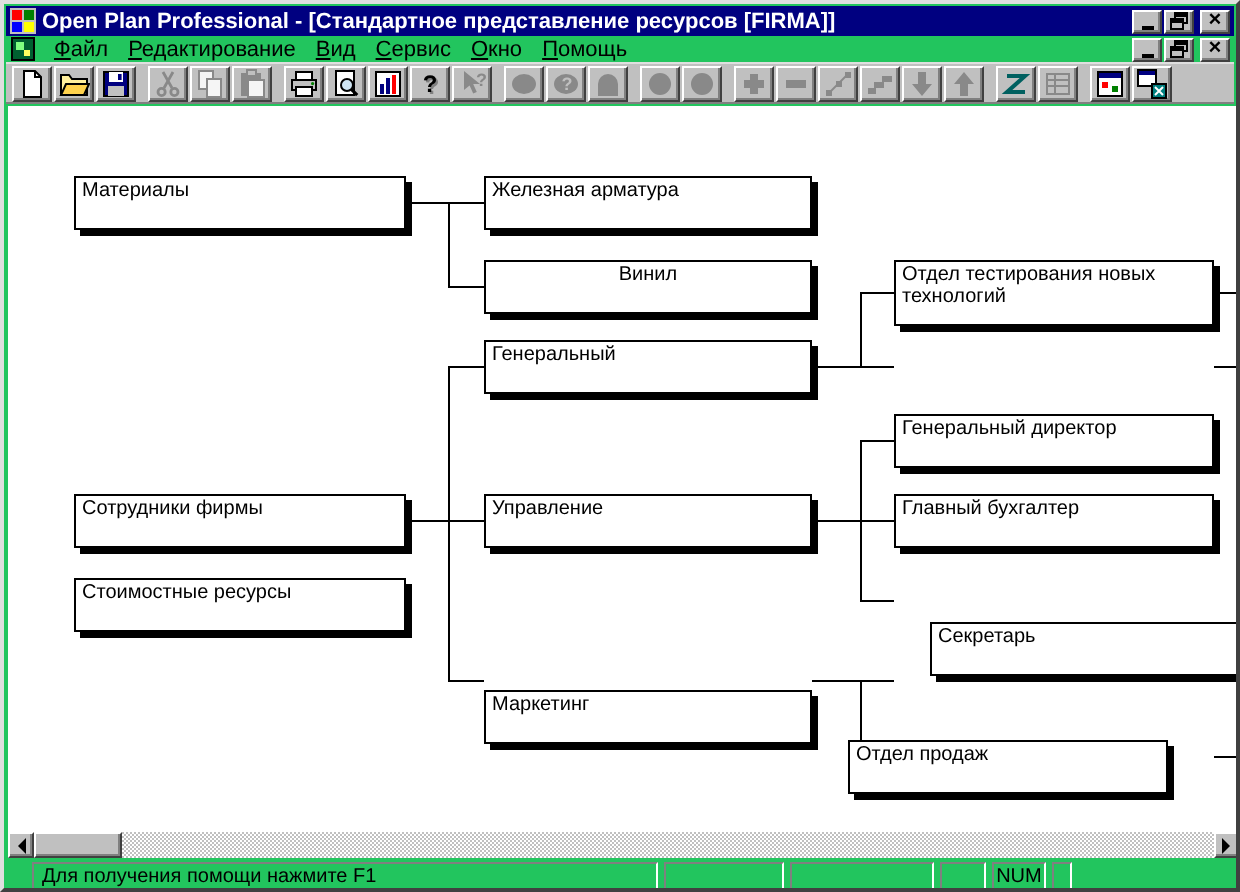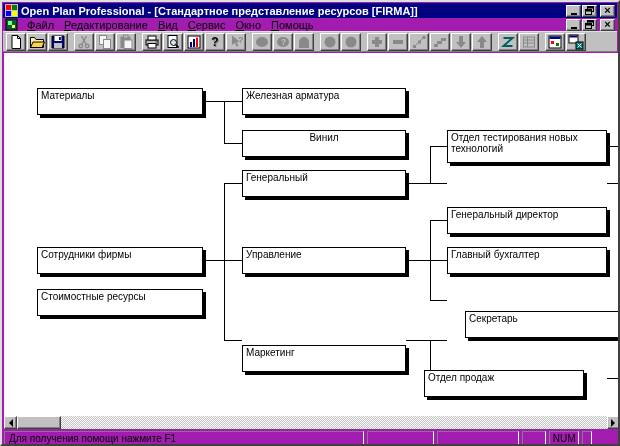--- a/index.html
+++ b/index.html
@@ -1,18 +1,18 @@
 <!DOCTYPE html>
 <html><head>
 <meta charset="utf-8">
 <style>
   html,body{margin:0;padding:0;background:#808080;}
   *{box-sizing:border-box;}
   .window{
-    position:relative;width:620px;height:446px;background:#a21caf;
+    position:relative;width:620px;height:446px;background:#22c55e;
     font-family:"Liberation Sans",sans-serif;
     border:2px solid;border-color:#dfdfdf #404040 #404040 #dfdfdf;
     overflow:hidden;
   }
   
   .titlebar{position:absolute;top:1px;left:1px;right:1px;height:15px;background:#000080;
     display:flex;align-items:center;gap:3px;padding:0 2px;}
   .title-text{color:#ffffff;font-weight:bold;font-size:11px;white-space:nowrap;flex:1;overflow:hidden;}
   .winbtns{display:flex;gap:1px;align-items:center;}
   .winbtn{width:15px;height:12px;background:#c0c0c0;border:1px solid;
@@ -46,21 +46,21 @@
     background-color:#ffffff;background-size:2px 2px;background-position:0 0,1px 1px;}
   .sbtn{position:absolute;top:0;width:13px;height:13px;background:#c0c0c0;border:1px solid;
     border-color:#ffffff #404040 #404040 #ffffff;box-shadow:inset -1px -1px 0 #808080;
     display:flex;align-items:center;justify-content:center;padding:0;}
   .sthumb{position:absolute;top:0;left:13px;width:44px;height:13px;background:#c0c0c0;border:1px solid;
     border-color:#ffffff #404040 #404040 #ffffff;box-shadow:inset -1px -1px 0 #808080;}
   .tri{width:0;height:0;border:4px solid transparent;}
   .tri.left{border-right-color:#000;margin-left:-3px;}
   .tri.right{border-left-color:#000;margin-right:-3px;}
   
-  .statusbar{position:absolute;top:429px;left:2px;width:588px;height:15px;
+  .statusbar{position:absolute;top:429px;left:14px;width:520px;height:15px;
     display:flex;gap:3px;font-size:10px;}
   .panel{border:1px solid;border-color:#808080 #ffffff #ffffff #808080;
     display:flex;align-items:center;padding:0 4px;white-space:nowrap;overflow:hidden;color:#000;}
 </style>
 </head>
 <body>
 
 <div class="window">
 
   <div class="titlebar">

